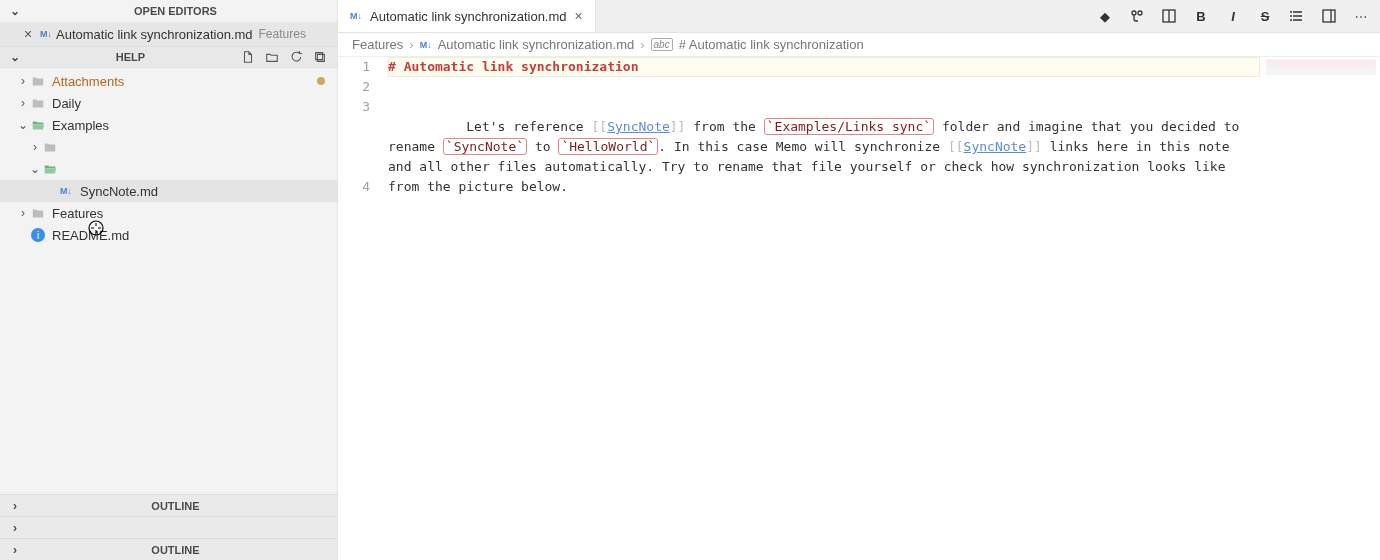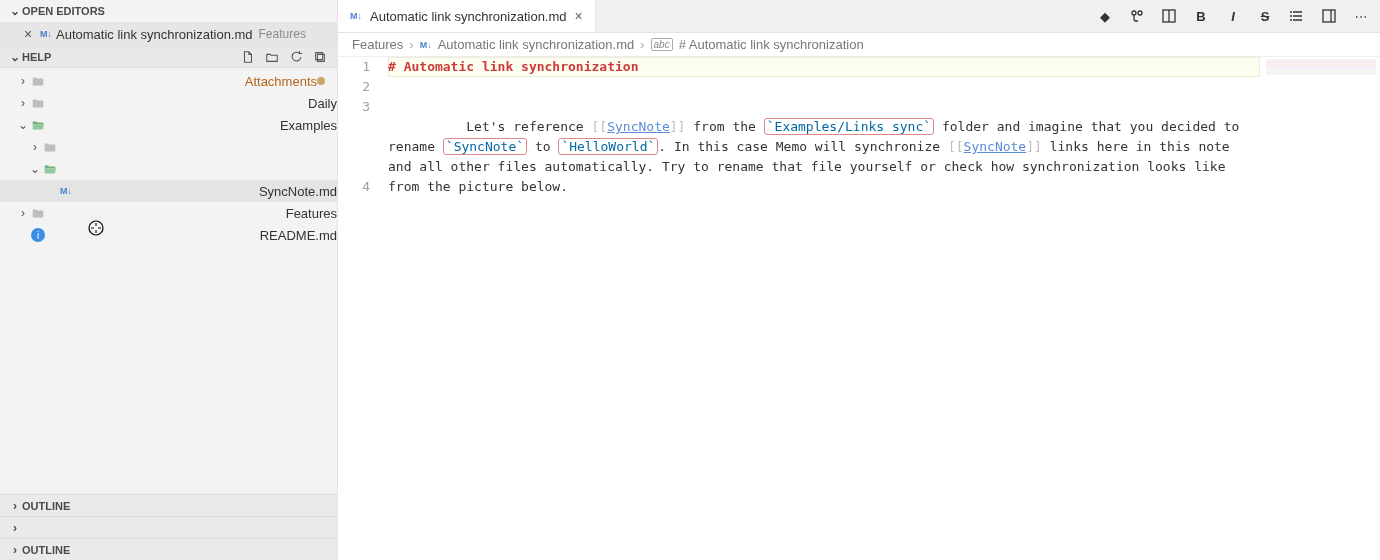--- a/index.html
+++ b/index.html
@@ -4,36 +4,36 @@
 <style>
   * { box-sizing: border-box; margin: 0; padding: 0; }
   html, body { width: 1380px; height: 560px; font-family: -apple-system, BlinkMacSystemFont, "Segoe UI", Arial, sans-serif; font-size: 13px; color: #333; background: #fff; overflow: hidden; }
   .root { display: flex; width: 100%; height: 100%; }
 
   
   .sidebar { width: 338px; background: #f3f3f3; display: flex; flex-direction: column; border-right: 1px solid #e4e4e4; }
   .sidebar-title { font-size: 11px; color: #6f6f6f; letter-spacing: 0.5px; padding: 10px 0 10px 20px; font-weight: 400; }
   .section-header { display: flex; align-items: center; height: 22px; padding: 0 8px; font-size: 11px; font-weight: 700; color: #4b4b4b; cursor: pointer; }
   .section-header .chev { width: 14px; text-align: center; font-size: 12px; color: #4b4b4b; }
-  .section-header .label { flex: 1; }
+  .section-header .label { flex: 1; text-align: center; }
   .section-header.help { background: #e8e8e8; border-top: 1px solid #e0e0e0; border-bottom: 1px solid #e0e0e0; }
   .section-actions { display: flex; gap: 6px; }
   .section-actions .act { width: 18px; height: 18px; display: flex; align-items: center; justify-content: center; color: #555; }
 
   .open-editor-row { display: flex; align-items: center; height: 24px; padding-left: 20px; background: #e6e6e6; }
   .open-editor-row .close { width: 16px; text-align: center; color: #555; font-size: 14px; }
   .open-editor-row .md-badge { font-size: 9px; font-weight: 700; color: #4b83cd; margin: 0 4px; }
   .open-editor-row .name { color: #333; }
   .open-editor-row .dir { color: #8a8a8a; margin-left: 6px; font-size: 12px; }
 
   .tree { flex: 1; overflow: auto; padding-top: 2px; }
   .tree-row { display: flex; align-items: center; height: 22px; cursor: pointer; color: #333; }
   .tree-row .chev { width: 14px; text-align: center; font-size: 12px; color: #555; }
   .tree-row .fold-icon { width: 16px; height: 16px; margin-right: 6px; display: flex; align-items: center; justify-content: center; }
-  .tree-row .lbl { flex: 1; text-align: right; }
+  .tree-row .lbl { flex: 1; }
   .tree-row .mod-dot { width: 8px; height: 8px; border-radius: 50%; background: #c9a86a; margin-right: 12px; }
   .tree-row.selected { background: #e4e4e4; }
   .depth0 { padding-left: 16px; }
   .depth1 { padding-left: 28px; }
   .depth2 { padding-left: 44px; }
   .file-md-badge { font-size: 9px; font-weight: 700; color: #4b83cd; }
   .file-info     { width: 14px; height: 14px; border-radius: 50%; background: #3a8ee6; color: #fff; font-size: 10px; display: flex; align-items: center; justify-content: center; }
   .attachments-color { color: #b5651d; }
 
   .bottom-sections { }
@@ -57,21 +57,21 @@
 
   .editor-body { flex: 1; position: relative; display: flex; font-family: "SF Mono", Menlo, Consolas, monospace; font-size: 13px; }
   .gutter { width: 50px; text-align: right; padding-right: 18px; color: #a0a0a0; user-select: none; }
   .gutter div { height: 20px; line-height: 20px; }
   .code { flex: 1; padding-right: 120px; }
   .code .line { line-height: 20px; white-space: pre-wrap; word-break: break-word; }
   .code .line.current { background: #fdfdf0; box-shadow: inset 0 0 0 1px #eeeed8; }
   .md-h { color: #cc3b3b; font-weight: 700; }
   .wikil-bracket { color: #bdbdbd; }
   .wikil-name { color: #5a8dd6; text-decoration: underline; }
-  .inline-code-border { border: 1px solid #d88; border-radius: 3px; padding: 0 2px; color: #0369a1; }
+  .inline-code-border { border: 1px solid #d88; border-radius: 3px; padding: 0 2px; color: #7f1d1d; }
 
   .minimap { position: absolute; top: 2px; right: 4px; width: 110px; height: 16px; background: linear-gradient(to bottom, #f7e1e1 0 40%, #eaeaf5 40% 70%, #f0f0f0 70% 100%); opacity: 0.6; border: 1px solid #eee; }
 
   .cursor-overlay { position: absolute; left: 86px; top: 218px; width: 20px; height: 20px; pointer-events: none; }
 
   svg { display: block; }
 </style>
 </head>
 <body>
 

